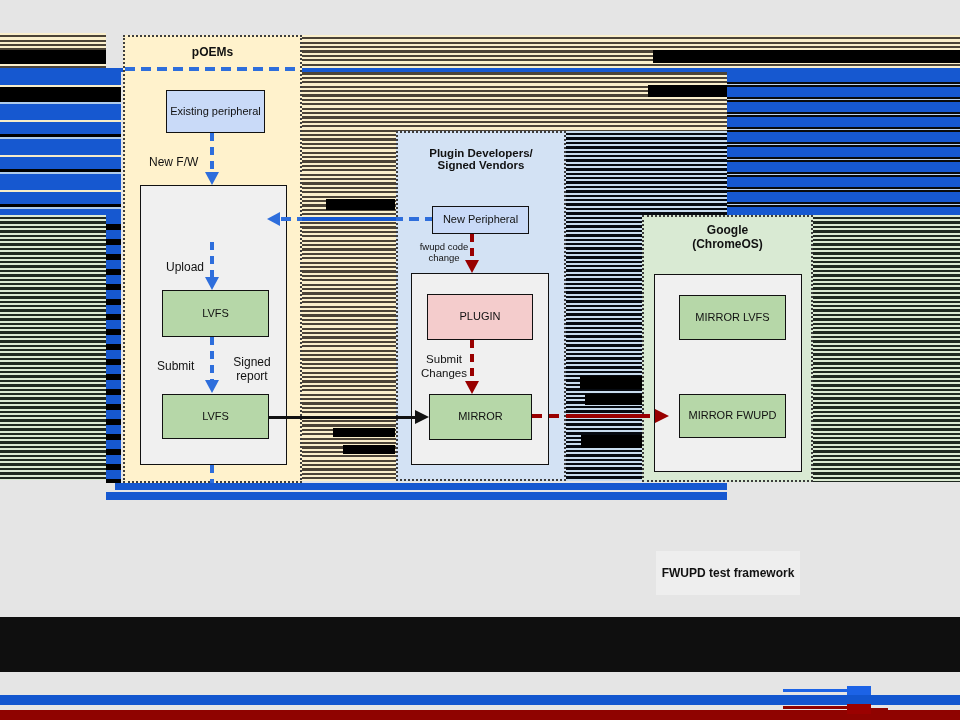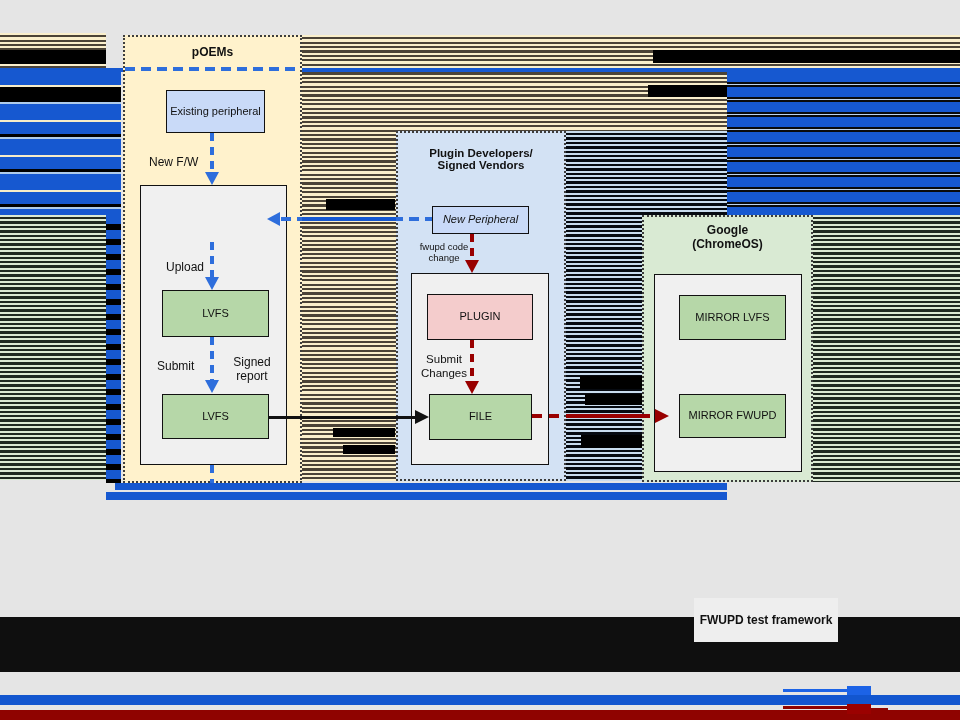--- a/index.html
+++ b/index.html
@@ -101,51 +101,51 @@
 
   <div class="abs node" style="left:162px;top:394px;width:107px;height:45px;background:#B6D7A8;">LVFS</div>
   <div class="abs vdash-blue" style="left:210px;top:465px;height:18px;"></div>
 
   <div class="abs panel" style="left:396px;top:131px;width:170px;height:350px;background:#D3E2F4;"></div>
   <div class="abs ptitle" style="left:396px;top:147px;width:170px;font-size:11.5px;">
     <div>Plugin Developers/</div>
     <div>Signed Vendors</div>
   </div>
 
-  <div class="abs node" style="left:432px;top:206px;width:97px;height:28px;background:#C9DAF8;font-style:italic;">New Peripheral</div>
+  <div class="abs node" style="left:432px;top:206px;width:97px;height:28px;background:#C9DAF8;">New Peripheral</div>
 
   <div class="abs hdash-blue" style="left:281px;top:217px;width:151px;"></div>
   <div class="abs" style="left:302px;top:217px;width:94px;height:4px;background:#1658D0;z-index:6;"></div>
   <div class="abs tri tri-left-blue" style="left:267px;top:212px;"></div>
 
   <div class="abs lbl" style="left:415px;top:241px;width:58px;font-size:9.5px;text-align:center;">fwupd code change</div>
   <div class="abs vdash-red" style="left:470px;top:234px;height:26px;"></div>
   <div class="abs tri tri-down-red" style="left:465px;top:260px;"></div>
 
   <div class="abs subpanel" style="left:411px;top:273px;width:138px;height:192px;"></div>
   <div class="abs node" style="left:427px;top:294px;width:106px;height:46px;background:#F4CCCC;">PLUGIN</div>
 
   <div class="abs lbl" style="left:418px;top:353px;width:52px;text-align:center;font-size:11.5px;">Submit Changes</div>
   <div class="abs vdash-red" style="left:470px;top:340px;height:41px;"></div>
   <div class="abs tri tri-down-red" style="left:465px;top:381px;"></div>
 
-  <div class="abs node" style="left:429px;top:394px;width:103px;height:46px;background:#B6D7A8;">FILE</div>
+  <div class="abs node" style="left:429px;top:394px;width:103px;height:46px;background:#B6D7A8;">MIRROR</div>
 
   <div class="abs" style="left:269px;top:416px;width:146px;height:3px;background:#111;z-index:6;"></div>
   <div class="abs tri tri-right-black" style="left:415px;top:410px;"></div>
 
   <div class="abs hdash-red" style="left:532px;top:414px;width:34px;"></div>
   <div class="abs" style="left:566px;top:414px;width:84px;height:4px;background:#990000;z-index:6;"></div>
   <div class="abs tri tri-right-red" style="left:655px;top:409px;"></div>
 
   <div class="abs panel" style="left:642px;top:215px;width:171px;height:267px;background:#D9EAD3;"></div>
   <div class="abs ptitle" style="left:642px;top:223px;width:171px;">
     <div>Google</div>
     <div>(ChromeOS)</div>
   </div>
   <div class="abs subpanel" style="left:654px;top:274px;width:148px;height:198px;"></div>
   <div class="abs node" style="left:679px;top:295px;width:107px;height:45px;background:#B6D7A8;">MIRROR LVFS</div>
   <div class="abs node" style="left:679px;top:394px;width:107px;height:44px;background:#B6D7A8;">MIRROR FWUPD</div>
 
-  <div class="abs" style="left:656px;top:598px;width:144px;height:44px;background:#EEEEEE;z-index:5;
-       display:flex;align-items:center;justify-content:center;font-weight:bold;font-size:12px;margin-left:38px;">FWUPD test framework</div>
+  <div class="abs" style="left:656px;top:551px;width:144px;height:44px;background:#EEEEEE;z-index:5;
+       display:flex;align-items:center;justify-content:center;font-weight:bold;font-size:12px;">FWUPD test framework</div>
 
 </div>
 
 </body></html>

